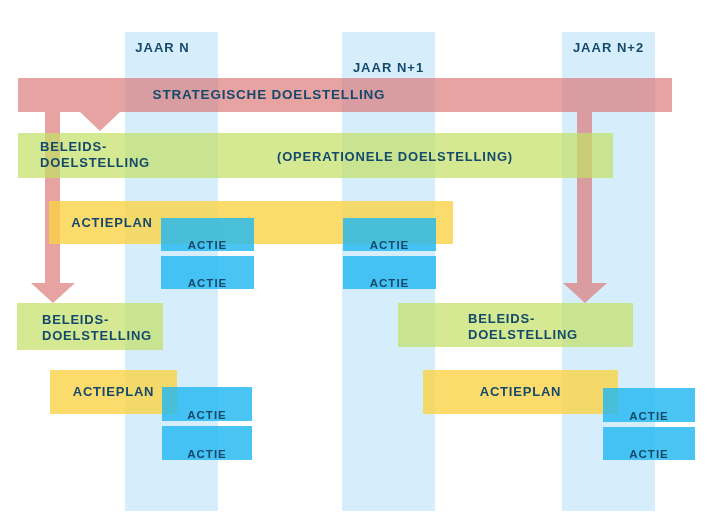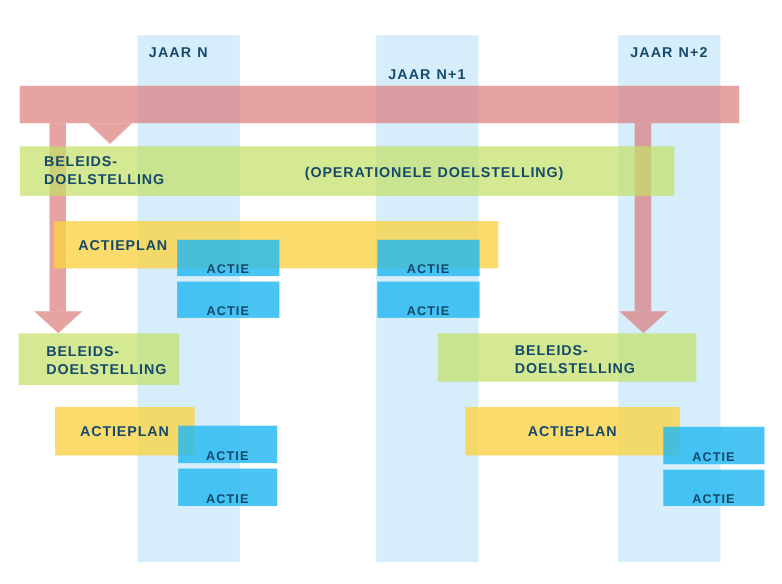--- a/index.html
+++ b/index.html
@@ -80,20 +80,21 @@
       <span class="actie-txt">ACTIE</span>
     </div>
   <div class="bluebox" style="left:603px;top:427px;width:92px;height:33px;">
       <span class="actie-txt">ACTIE</span>
     </div>
 
   <div class="lbl center hdr" style="left:125px;top:40px;width:75px;">JAAR N</div>
   <div class="lbl center hdr" style="left:342px;top:40px;width:93px;margin-top:20px;">JAAR N+1</div>
   <div class="lbl center hdr" style="left:562px;top:40px;width:93px;">JAAR N+2</div>
 
+  <div class="lbl center big" style="left:18px;top:87px;width:502px;">STRATEGISCHE DOELSTELLING</div>
 
   <div class="lbl" style="left:40px;top:139px;">
     <div>BELEIDS-</div>
     <div>DOELSTELLING</div>
   </div>
 
   <div class="lbl center" style="left:227px;top:149px;width:240px;margin-left:48px;">(OPERATIONELE DOELSTELLING)</div>
 
   <div class="lbl center" style="left:49px;top:215px;width:126px;">ACTIEPLAN</div>
   <div class="lbl center" style="left:50px;top:384px;width:127px;">ACTIEPLAN</div>

